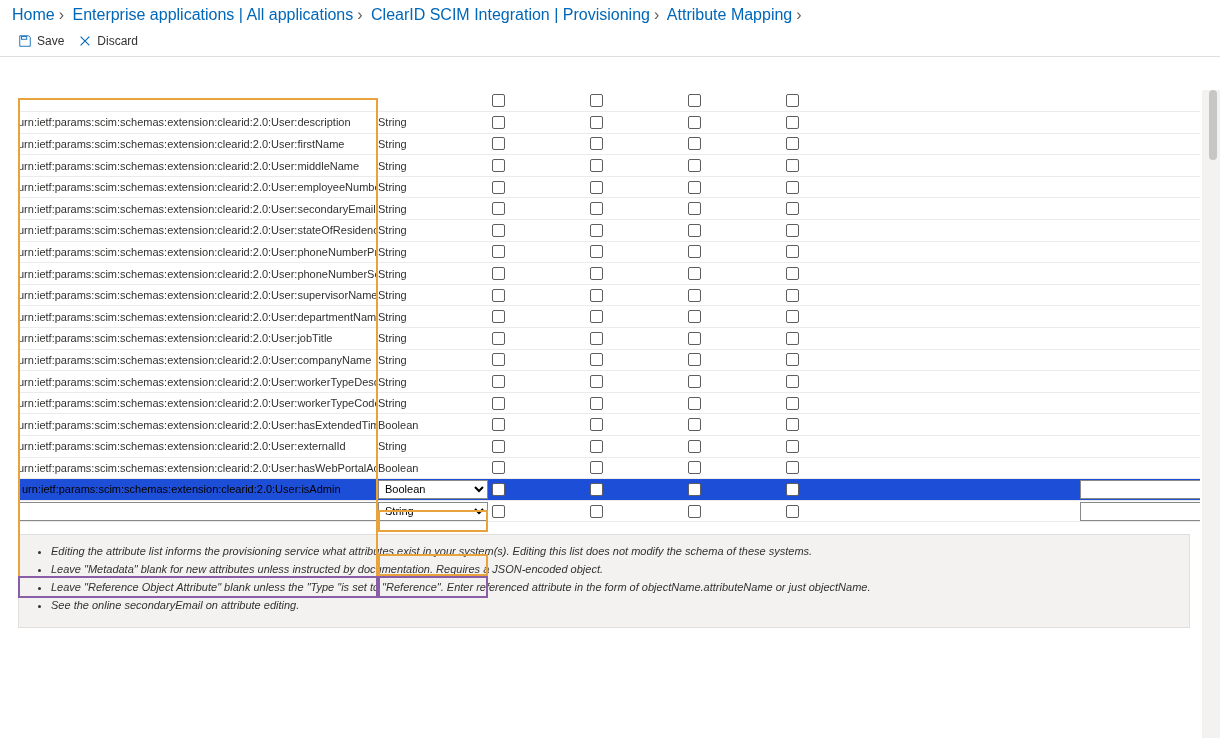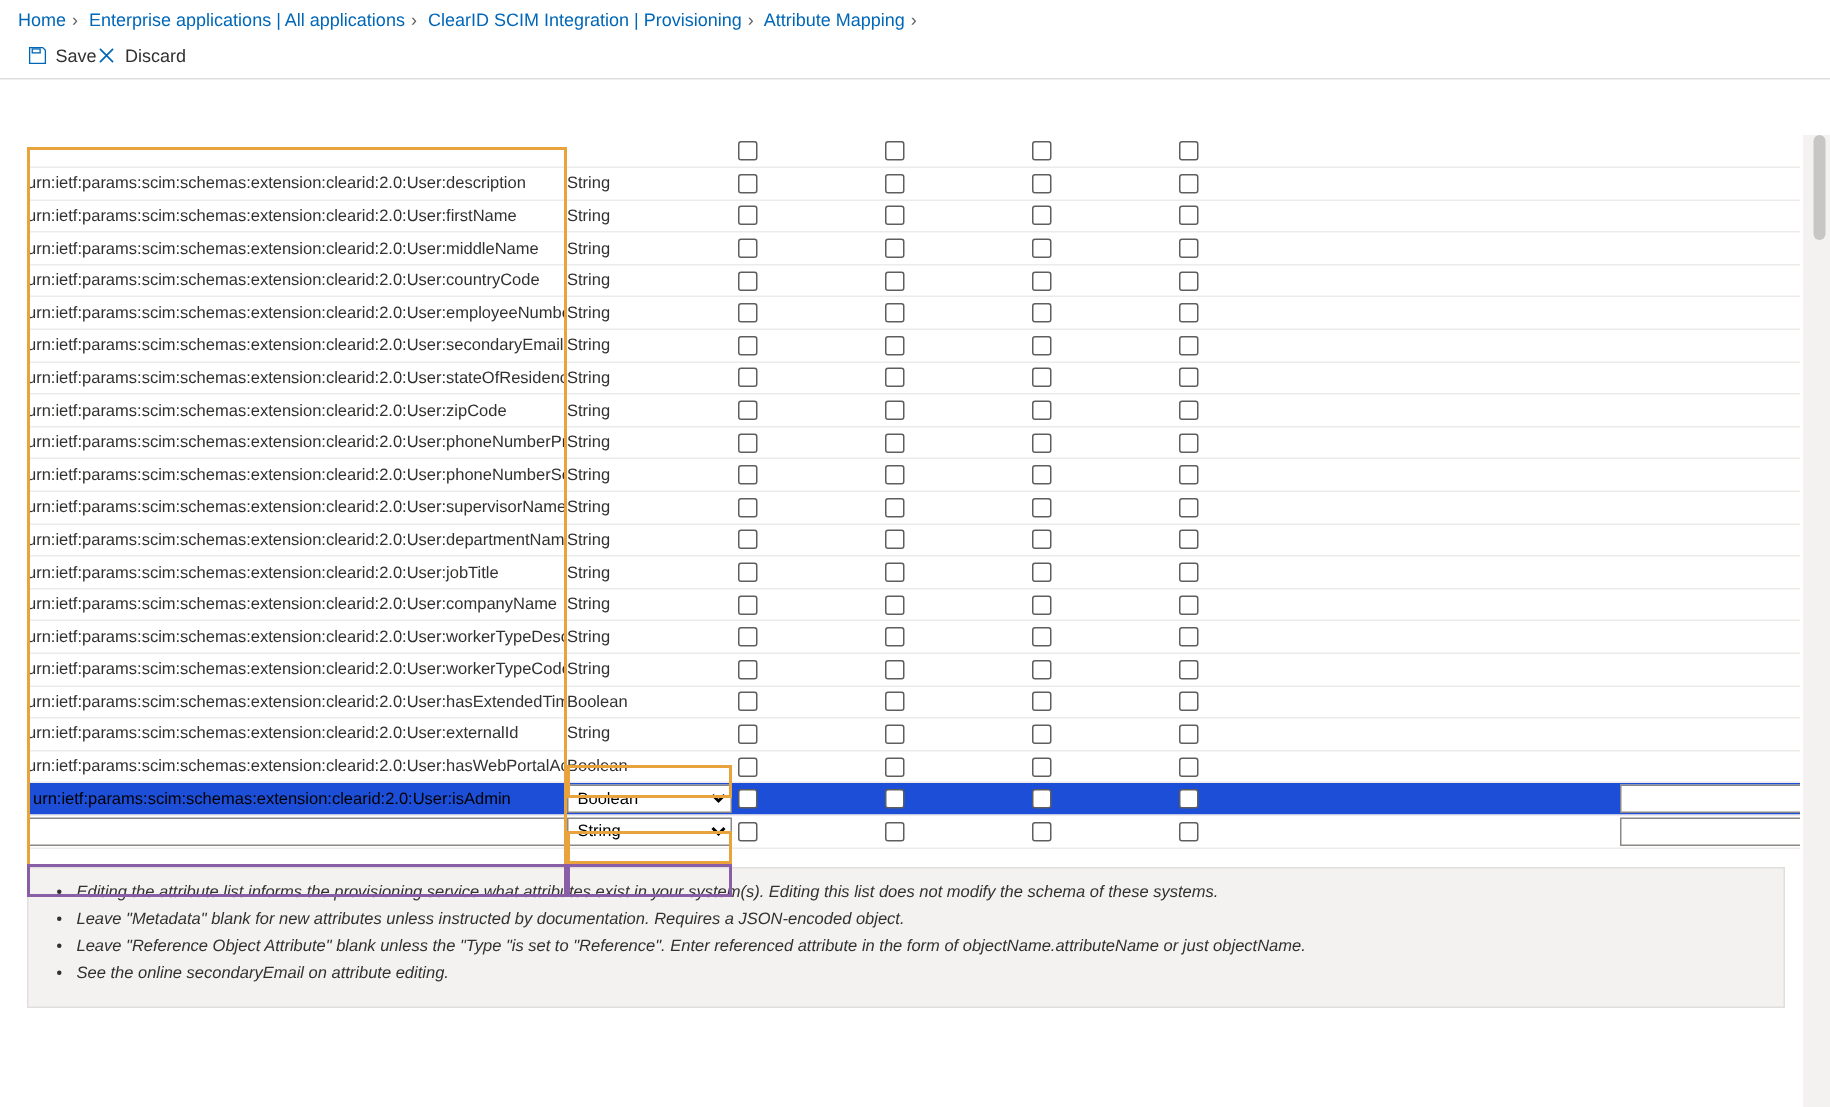--- a/index.html
+++ b/index.html
@@ -1,28 +1,28 @@
 <!DOCTYPE html>
 <html><head>
 <meta charset="utf-8">
 <style>
   * { box-sizing: border-box; }
   html, body { margin:0; padding:0; font-family: "Segoe UI", Arial, sans-serif; font-size:12px; color:#323130; background:#fff; }
   .page { width:1220px; height:738px; position:relative; overflow:hidden; }
 
-  .breadcrumb { padding:6px 12px 2px 12px; font-size:12px; }
+  .breadcrumb { padding:6px 12px 2px 12px; font-size:16px; }
   .breadcrumb a { color:#0067b8; text-decoration:none; cursor:pointer; }
   .breadcrumb .sep { color:#605e5c; margin:0 4px; }
 
   .title-row { display:flex; align-items:center; padding:0 12px 6px 12px; }
   .title-row h1 { font-size:18px; font-weight:600; margin:0; }
   .title-row .ellipsis { margin-left:10px; cursor:pointer; color:#605e5c; font-weight:600;}
   .title-row .close { margin-left:auto; font-size:14px; color:#605e5c; cursor:pointer; padding:4px; }
 
-  .toolbar { display:flex; align-items:center; padding:8px 18px; border-bottom:1px solid #e1dfdd; }
+  .toolbar { display:flex; align-items:center; gap:14px; padding:8px 18px; border-bottom:1px solid #e1dfdd; }
   .toolbar .btn { display:flex; align-items:center; gap:5px; cursor:pointer; color:#323130; }
   .toolbar .btn svg { width:14px; height:14px; }
 
   .content { position:absolute; left:0; right:20px; top:90px; bottom:0; overflow-y:scroll; padding:0 10px 10px 18px; }
   .scroll-gutter { position:absolute; right:0; top:90px; bottom:0; width:18px; background:#f3f2f1; }
   .scroll-thumb { position:absolute; right:3px; top:0; width:8px; height:70px; background:#c8c6c4; border-radius:4px; }
 
   table.attr { width:100%; border-collapse:collapse; table-layout:fixed; }
   table.attr td { border-bottom:1px solid #edebe9; height:21.6px; vertical-align:middle; font-size:11px; padding:0; }
   col.c-name { width:360px; }
@@ -136,30 +136,20 @@
               <td class="name">urn:ietf:params:scim:schemas:extension:clearid:2.0:User:middleName</td>
               <td class="type">String</td>
               <td class="cb"><input type="checkbox" class="cb" style=""></td>
               <td class="cb"><input type="checkbox" class="cb" style=""></td>
               <td class="cb"><input type="checkbox" class="cb" style=""></td>
               <td class="cb"><input type="checkbox" class="cb" style=""></td>
               <td></td>
               <td></td>
             </tr>
             <tr>
-              <td class="name">urn:ietf:params:scim:schemas:extension:clearid:2.0:User:countryCode</td>
-              <td class="type">String</td>
-              <td class="cb"><input type="checkbox" class="cb" style=""></td>
-              <td class="cb"><input type="checkbox" class="cb" style=""></td>
-              <td class="cb"><input type="checkbox" class="cb" style=""></td>
-              <td class="cb"><input type="checkbox" class="cb" style=""></td>
-              <td></td>
-              <td></td>
-            </tr>
-            <tr>
               <td class="name">urn:ietf:params:scim:schemas:extension:clearid:2.0:User:employeeNumber</td>
               <td class="type">String</td>
               <td class="cb"><input type="checkbox" class="cb" style=""></td>
               <td class="cb"><input type="checkbox" class="cb" style=""></td>
               <td class="cb"><input type="checkbox" class="cb" style=""></td>
               <td class="cb"><input type="checkbox" class="cb" style=""></td>
               <td></td>
               <td></td>
             </tr>
             <tr>
@@ -167,30 +157,20 @@
               <td class="type">String</td>
               <td class="cb"><input type="checkbox" class="cb" style=""></td>
               <td class="cb"><input type="checkbox" class="cb" style=""></td>
               <td class="cb"><input type="checkbox" class="cb" style=""></td>
               <td class="cb"><input type="checkbox" class="cb" style=""></td>
               <td></td>
               <td></td>
             </tr>
             <tr>
               <td class="name">urn:ietf:params:scim:schemas:extension:clearid:2.0:User:stateOfResidence</td>
-              <td class="type">String</td>
-              <td class="cb"><input type="checkbox" class="cb" style=""></td>
-              <td class="cb"><input type="checkbox" class="cb" style=""></td>
-              <td class="cb"><input type="checkbox" class="cb" style=""></td>
-              <td class="cb"><input type="checkbox" class="cb" style=""></td>
-              <td></td>
-              <td></td>
-            </tr>
-            <tr>
-              <td class="name">urn:ietf:params:scim:schemas:extension:clearid:2.0:User:zipCode</td>
               <td class="type">String</td>
               <td class="cb"><input type="checkbox" class="cb" style=""></td>
               <td class="cb"><input type="checkbox" class="cb" style=""></td>
               <td class="cb"><input type="checkbox" class="cb" style=""></td>
               <td class="cb"><input type="checkbox" class="cb" style=""></td>
               <td></td>
               <td></td>
             </tr>
             <tr>
               <td class="name">urn:ietf:params:scim:schemas:extension:clearid:2.0:User:phoneNumberPrimary</td>

